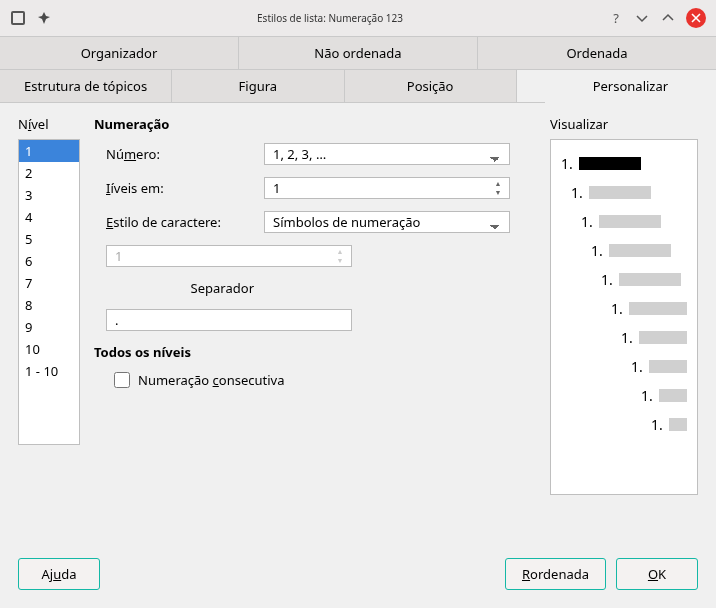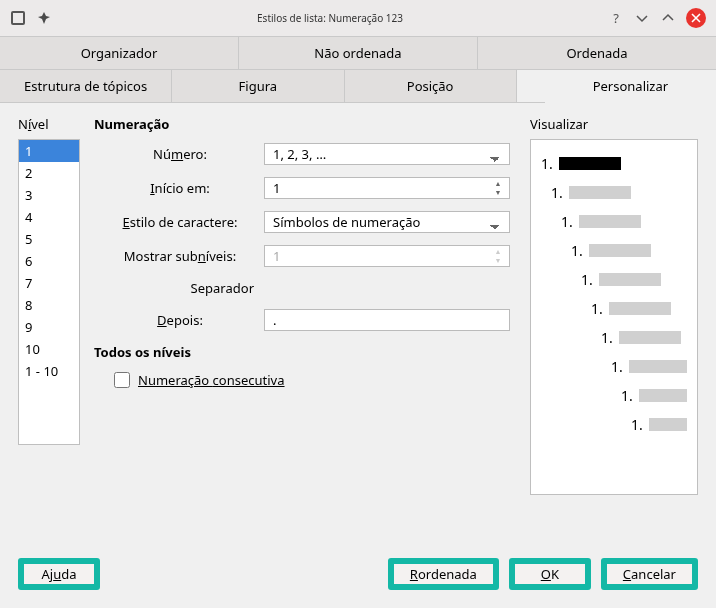--- a/index.html
+++ b/index.html
@@ -26,51 +26,51 @@
 .level-col { width: 62px; display: flex; flex-direction: column; }
 .col-header { font-weight: normal; margin-bottom: 6px; }
 .level-list { border: 1px solid #bfbfbf; background: #fff; flex: 1; overflow: hidden; max-height: 306px; }
 .level-list .item { padding: 2px 6px; cursor: pointer; }
 .level-list .item.selected { background: #3b84db; color: #fff; }
 
 .mid-col { flex: 1; display: flex; flex-direction: column; }
 .section-header { font-weight: bold; margin-bottom: 10px; }
 .form-rows { display: flex; flex-direction: column; gap: 12px; padding-left: 12px; }
 .form-row { display: flex; align-items: center; }
-.form-row label { width: 158px; text-align: center; padding-right: 10px; }
+.form-row label { width: 158px; text-align: left; padding-right: 10px; }
 .form-row .ctrl { flex: 1; max-width: 246px; }
 select.ctrl, input.ctrl, .spin.ctrl { height: 22px; border: 1px solid #bbb; background: #fff; padding: 0 8px; font-size: 13px; width: 100%; }
 select.ctrl { appearance: none; background-image: linear-gradient(45deg, transparent 50%, #666 50%), linear-gradient(135deg, #666 50%, transparent 50%); background-position: calc(100% - 14px) 13px, calc(100% - 9px) 13px; background-size: 5px 5px, 5px 5px; background-repeat: no-repeat; }
 .spin.ctrl { display: flex; align-items: center; position: relative; }
 .spin.ctrl input { border: none; outline: none; flex: 1; font-size: 13px; background: transparent; }
 .spin-arrows { position: absolute; right: 4px; top: 2px; bottom: 2px; width: 14px; display: flex; flex-direction: column; justify-content: center; }
 .spin-arrows span { font-size: 7px; line-height: 9px; color: #666; text-align: center; cursor: pointer; }
 .spin.disabled { color: #aaa; background: #fff; }
 .spin.disabled input { color: #aaa; }
 .spin.disabled .spin-arrows span { color: #ccc; }
 
 .separator-label { text-align: right; width: 158px; padding-right: 10px; }
 
 .all-levels { margin-top: 12px; }
-.checkbox-row { display: flex; align-items: center; gap: 8px; padding-left: 20px; margin-top: 8px; text-decoration: underline; }
+.checkbox-row { display: flex; align-items: center; gap: 8px; padding-left: 20px; margin-top: 8px; }
 .checkbox-row input[type=checkbox] { width: 16px; height: 16px; }
 
-.preview-col { width: 168px; display: flex; flex-direction: column; }
+.preview-col { width: 148px; display: flex; flex-direction: column; }
 .preview-box { border: 1px solid #bfbfbf; background: #fff; flex: 1; padding: 14px 10px 10px 10px; max-height: 356px; }
 .preview-line { display: flex; align-items: center; gap: 6px; margin-bottom: 10px; }
 .preview-line .num { font-size: 14px; }
 .preview-line .bar { height: 13px; background: #d0d0d0; flex: 1; max-width: 62px; }
 .preview-line.first .bar { background: #000; }
 
 .underline-letter { text-decoration: underline; }
 
 
 .footer { display: flex; padding: 14px 18px 18px 18px; gap: 10px; align-items: center; }
 .footer .spacer { flex: 1; }
-button.btn { height: 32px; padding: 0 16px; background: #f4f2f1; border: 6px solid #14b8a6; border-radius: 3px; cursor: pointer; font-size: 13px; min-width: 82px; }
+button.btn { height: 32px; padding: 0 16px; background: #f4f2f1; border: 1px solid #14b8a6; border-radius: 3px; cursor: pointer; font-size: 13px; min-width: 82px; }
 </style>
 </head>
 <body>
 
 <div class="titlebar">
   <div class="left-icons">
     <span class="tb-icon">
       <svg width="16" height="16" viewBox="0 0 16 16">
           <rect x="1" y="1" width="14" height="14" rx="2" fill="#555"></rect>
           <rect x="3" y="3" width="10" height="10" fill="#eceaea"></rect>
@@ -135,48 +135,46 @@
   </div>
 
   <div class="mid-col">
     <div class="section-header">Numeração</div>
     <div class="form-rows">
       <div class="form-row">
         <label><span>Nú</span><span class="underline-letter">m</span><span>ero:</span></label>
         <select class="ctrl"><option>1, 2, 3, …</option></select>
       </div>
       <div class="form-row">
-        <label><span></span><span class="underline-letter">I</span><span>nício em:</span></label>
+        <label><span></span><span class="underline-letter">I</span><span>íveis em:</span></label>
         <div class="spin ctrl">
             <input value="1" style="">
             <div class="spin-arrows">
               <span>▲</span>
               <span>▼</span>
             </div>
           </div>
       </div>
       <div class="form-row">
         <label><span></span><span class="underline-letter">E</span><span>stilo de caractere:</span></label>
         <select class="ctrl"><option>Símbolos de numeração</option></select>
       </div>
       <div class="form-row">
-        <label><span>Mostrar sub</span><span class="underline-letter">n</span><span>íveis:</span></label>
         <div class="spin ctrl disabled">
             <input disabled="" value="1" style="">
             <div class="spin-arrows">
               <span>▲</span>
               <span>▼</span>
             </div>
           </div>
       </div>
       <div class="form-row">
         <div class="separator-label">Separador</div>
       </div>
       <div class="form-row">
-        <label><span></span><span class="underline-letter">D</span><span>epois:</span></label>
         <input class="ctrl" value="." style="">
       </div>
     </div>
 
     <div class="all-levels">
       <div class="section-header">Todos os níveis</div>
       <div class="checkbox-row">
         <input type="checkbox" style="">
         <label><span>Numeração </span><span class="underline-letter">c</span><span>onsecutiva</span></label>
       </div>
@@ -229,14 +227,13 @@
       </div>
   </div>
 
 </div>
 
 <div class="footer">
   <button class="btn"><span>Aj</span><span class="underline-letter">u</span><span>da</span></button>
   <div class="spacer"></div>
   <button class="btn"><span class="underline-letter">R</span><span>ordenada</span></button>
   <button class="btn"><span class="underline-letter">O</span><span>K</span></button>
-  <button class="btn"><span class="underline-letter">C</span><span>ancelar</span></button>
 </div>
 
 </body></html>

